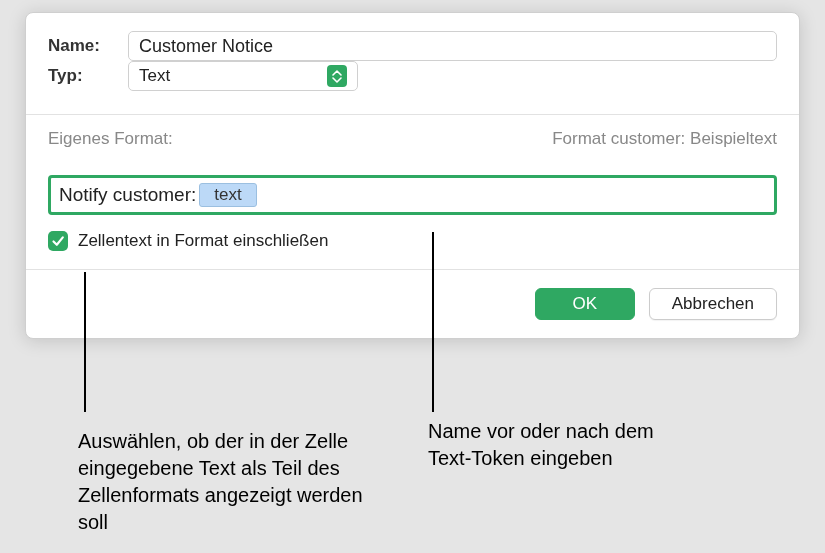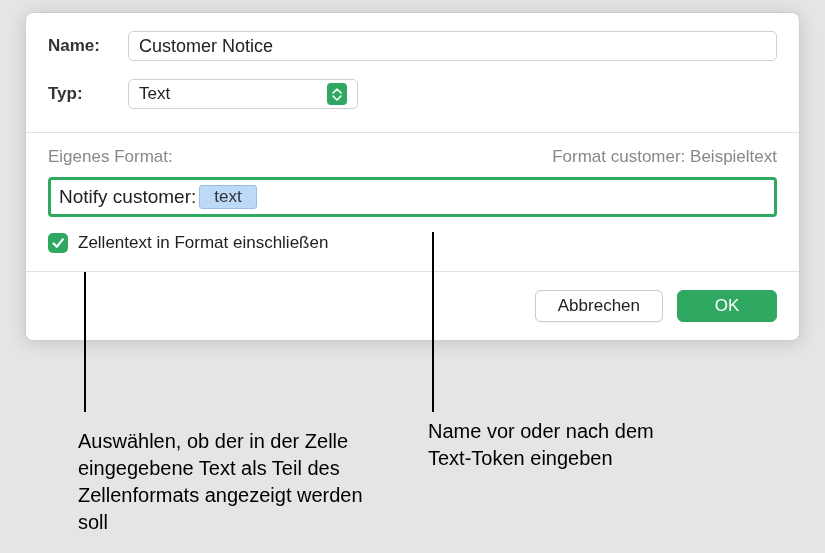--- a/index.html
+++ b/index.html
@@ -24,21 +24,20 @@
     border-radius: 8px;
     box-shadow: 0 2px 18px rgba(0,0,0,0.15);
     overflow: hidden;
   }
   .section-top {
     padding: 18px 22px 8px 22px;
   }
   .row {
     display: flex;
     align-items: center;
-    margin-bottom: 18px;
   }
   .label {
     width: 80px;
     font-weight: 600;
     color: #333;
   }
   .text-input {
     flex: 1;
     height: 30px;
     border: 1px solid #d0d0d0;
@@ -83,21 +82,21 @@
     background: #e2e2e2;
   }
   .section-mid {
     padding: 14px 22px 18px 22px;
   }
   .mid-header {
     display: flex;
     justify-content: space-between;
     color: #888;
     font-size: 17px;
-    margin-bottom: 10px;
+    margin-bottom: 26px;
   }
   .format-field {
     border: 3px solid #2fa862;
     border-radius: 4px;
     background: #fff;
     padding: 5px 8px;
     display: flex;
     align-items: center;
     gap: 3px;
     font-size: 19px;
@@ -212,26 +211,26 @@
       <div class="checkbox">
         <svg width="14" height="14" viewBox="0 0 14 14">
             <path d="M2.5 7.5 L5.8 10.8 L11.8 3.4" stroke="#fff" stroke-width="2.2" fill="none" stroke-linecap="round" stroke-linejoin="round"></path>
           </svg>
       </div>
       <span>Zellentext in Format einschließen</span>
     </div>
   </div>
 
   <div class="section-bottom">
+    <div class="btn btn-ok">
+        <span>OK</span>
+      </div>
     <div class="btn btn-cancel">
         <span>Abbrechen</span>
       </div>
-    <div class="btn btn-ok">
-        <span>OK</span>
-      </div>
   </div>
 
 </div>
 
 <div class="callout-line" style="left:84px; top:272px; width:2px; height:140px;"></div>
 
 <div class="callout-line" style="left:432px; top:232px; width:2px; height:180px;"></div>
 
 <div class="callout-text" style="left:78px; top:428px; width:310px;">Auswählen, ob der in der Zelle eingegebene Text als Teil des Zellenformats angezeigt werden soll</div>
 <div class="callout-text" style="left:428px; top:418px; width:250px;">Name vor oder nach dem Text-Token eingeben</div>

